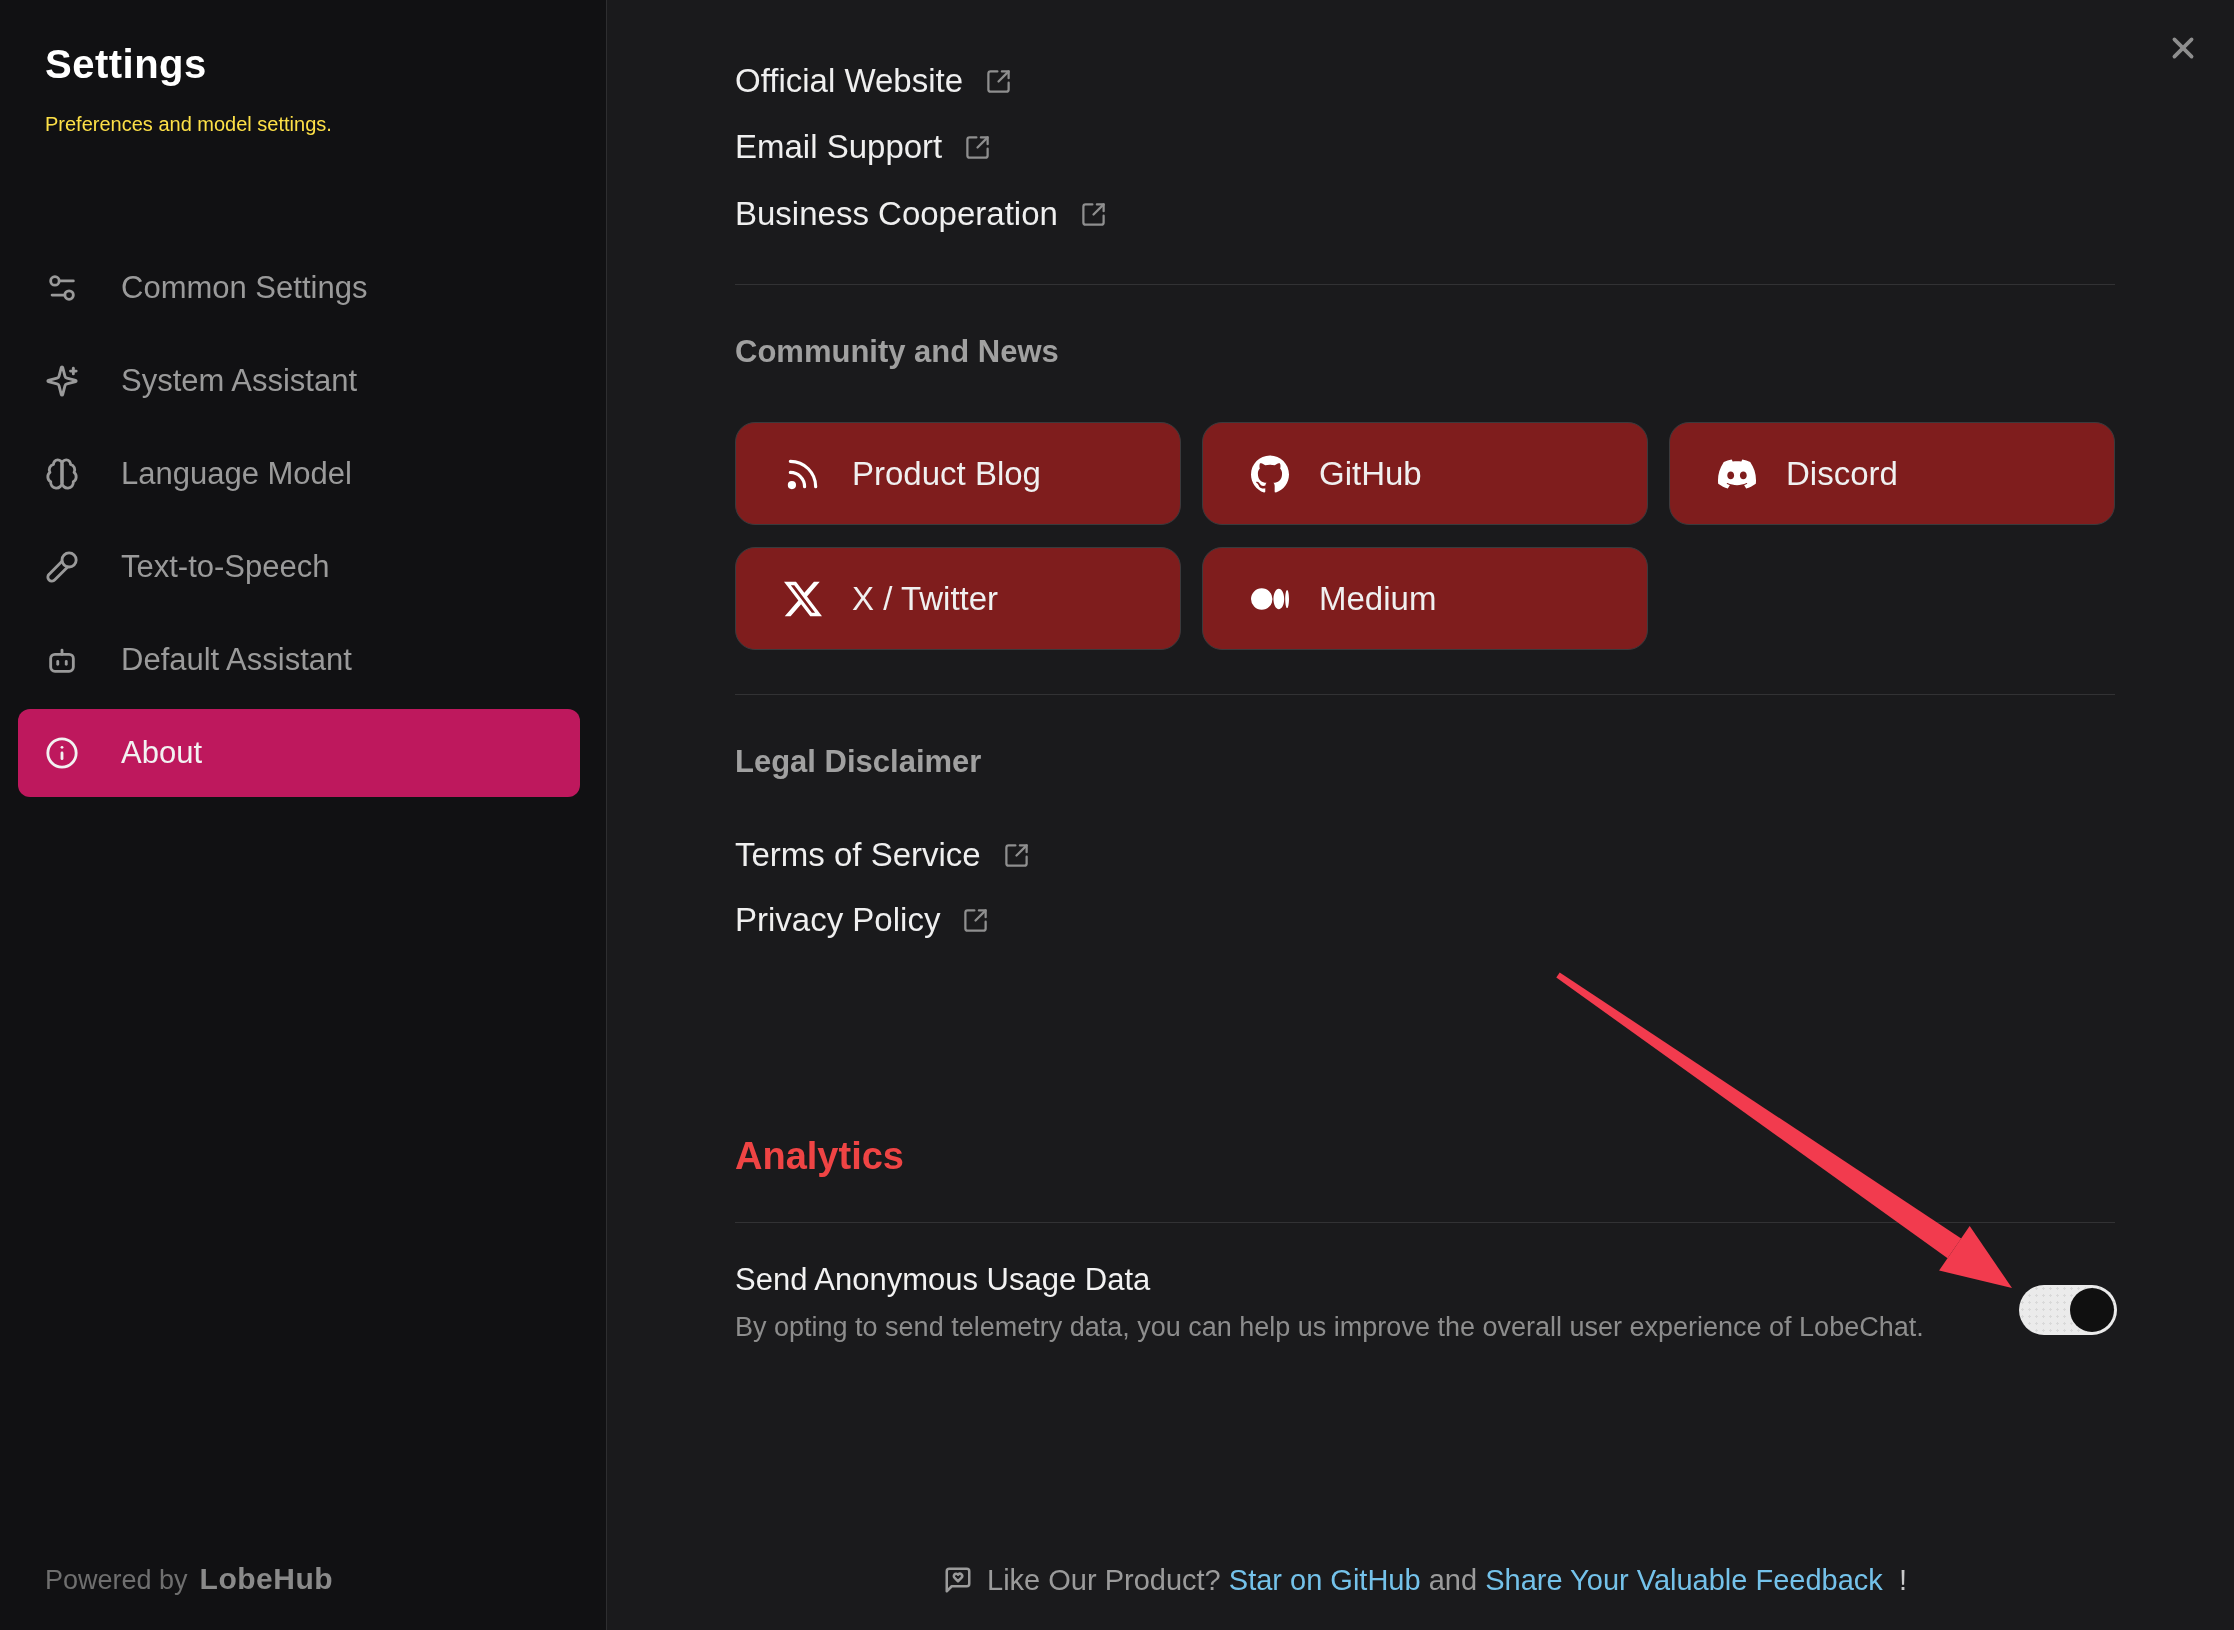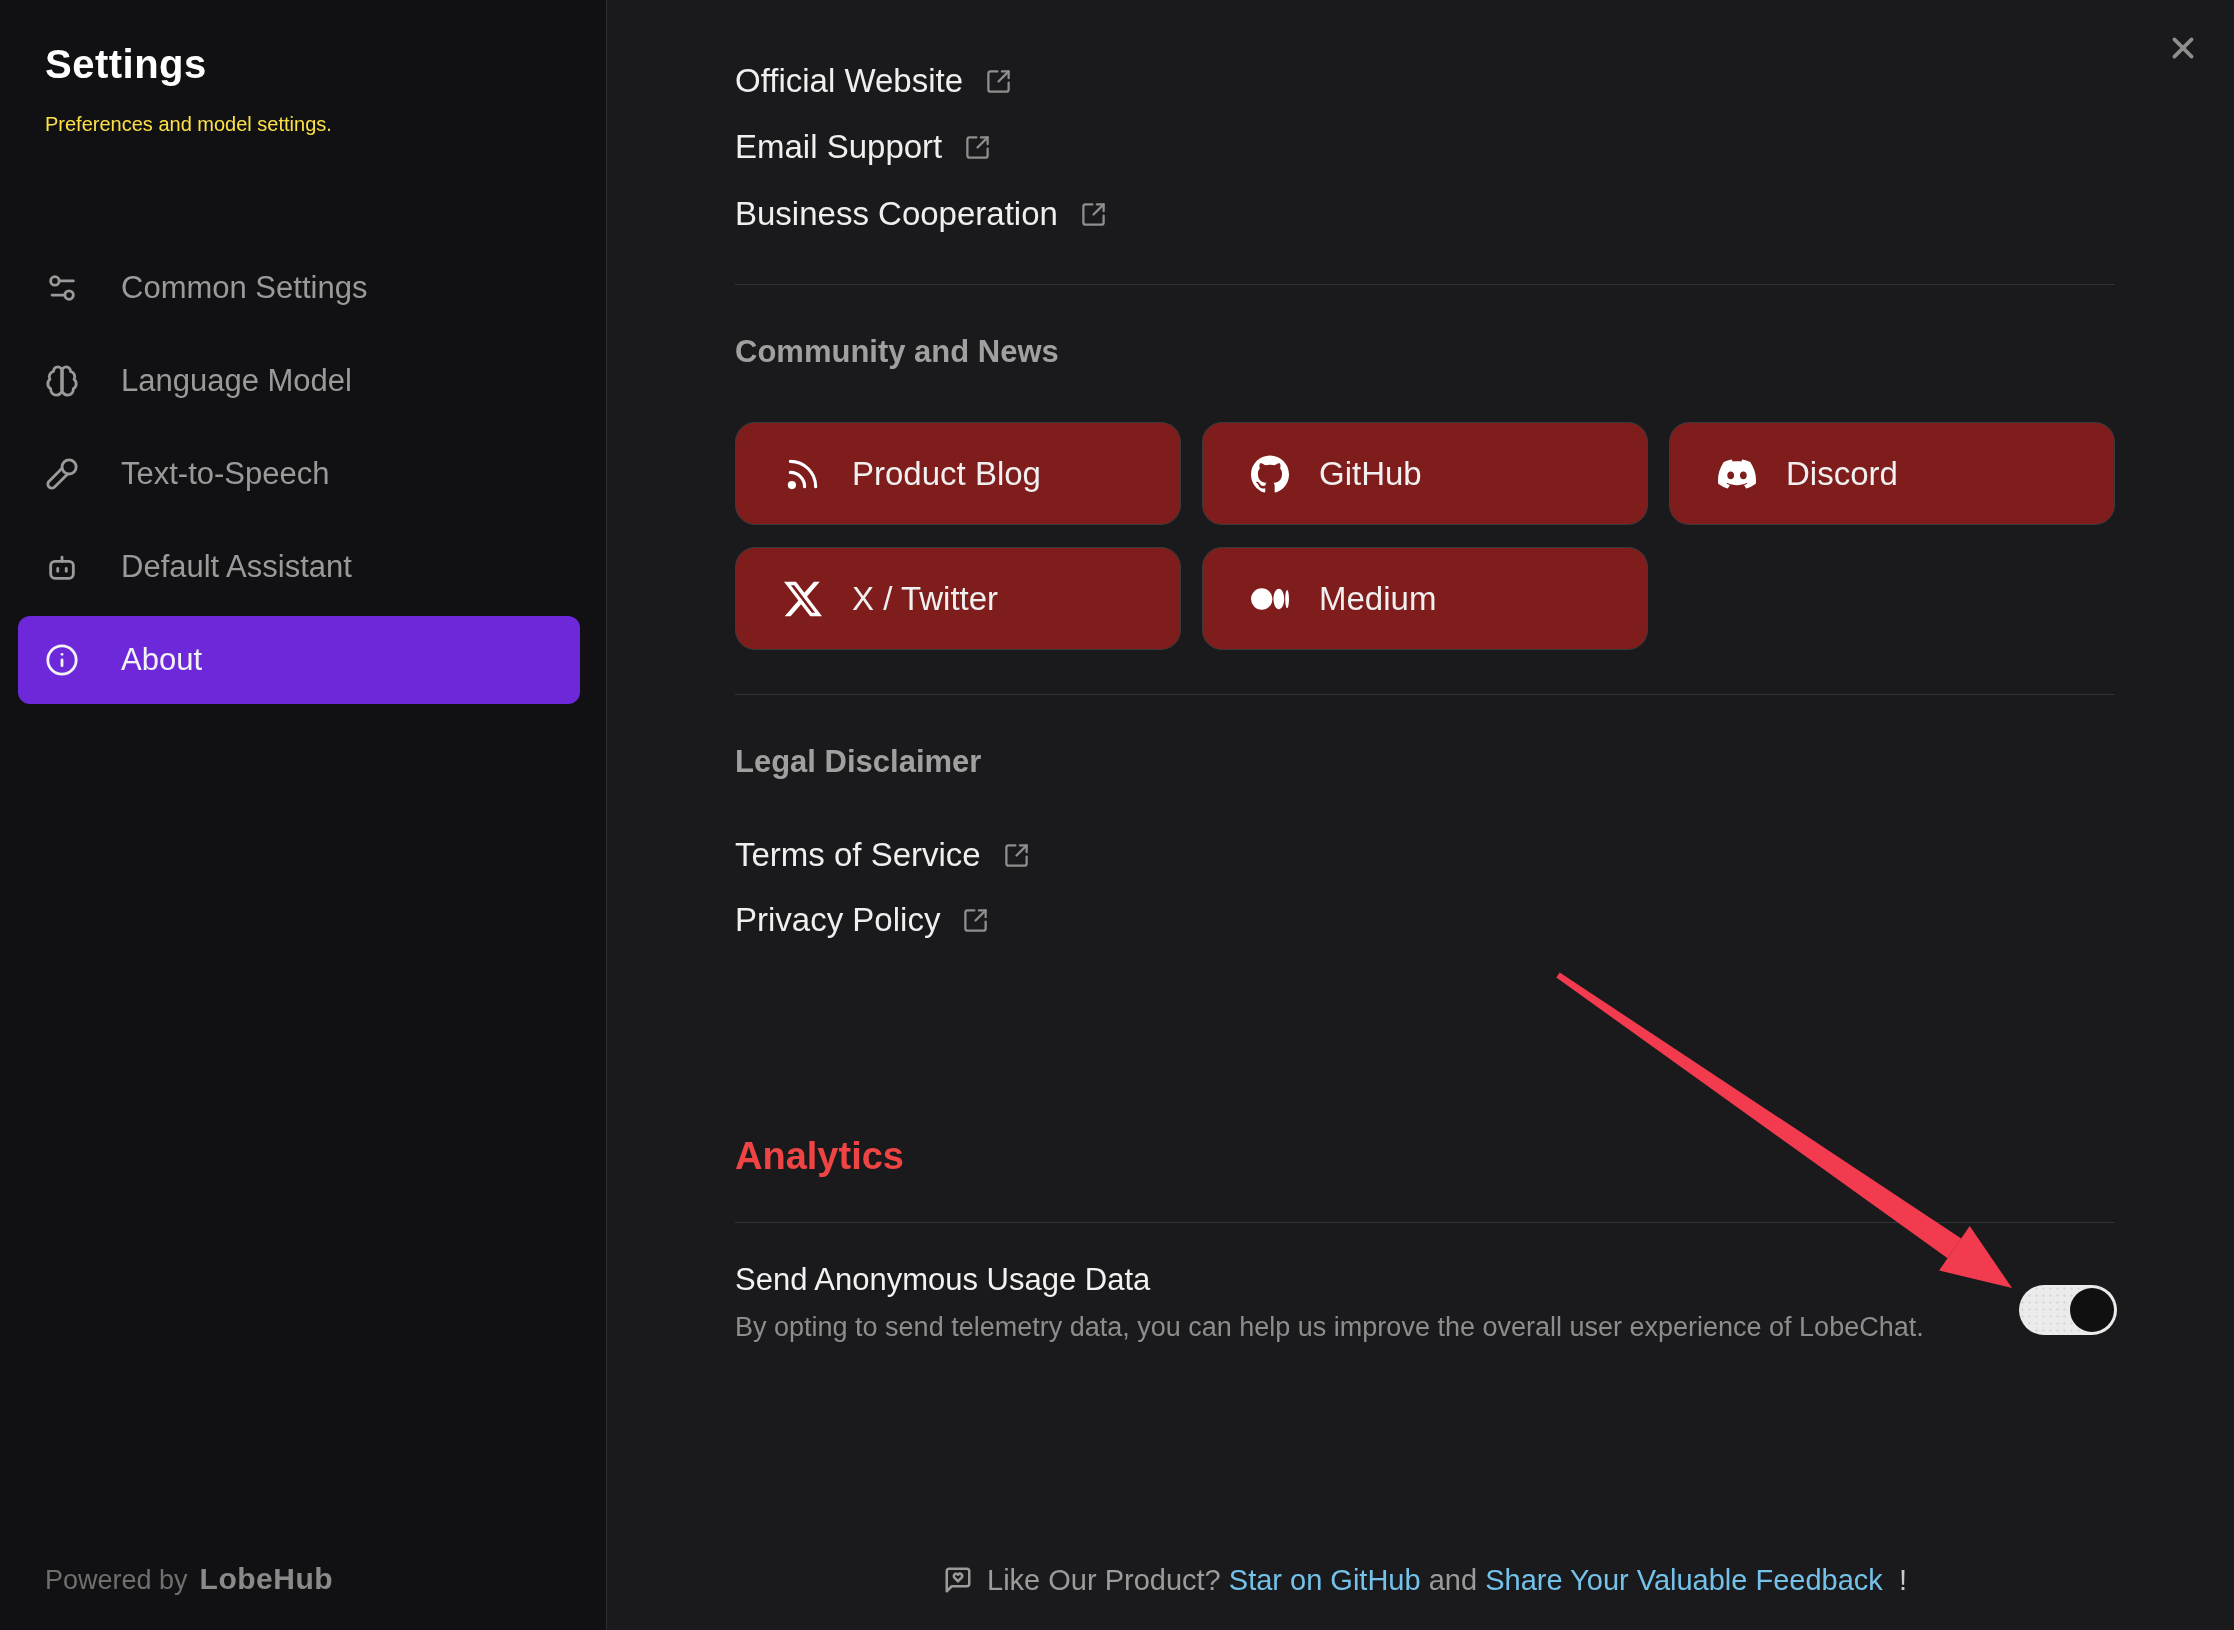--- a/index.html
+++ b/index.html
@@ -8,21 +8,21 @@
   .page{position:relative;width:2234px;height:1630px;background:#1a1a1c;overflow:hidden;}
 
   
   .sidebar{position:absolute;left:0;top:0;width:607px;height:1630px;background:#111113;
            border-right:1px solid #2e2e30;box-sizing:border-box;padding:42px 45px;}
   .sb-title{margin:0;color:#ffffff;font-size:40px;font-weight:700;letter-spacing:.5px;}
   .sb-subtitle{margin:26px 0 0 0;color:#fde047;font-size:20px;font-weight:400;}
   .nav{position:absolute;left:18px;top:244px;width:562px;}
   .nav-item{display:flex;align-items:center;height:88px;margin-bottom:5px;padding-left:27px;
             border-radius:12px;color:#9a9a9a;cursor:pointer;box-sizing:border-box;}
-  .nav-item.active{background:#6d28d9;color:#f2f2f2;}
+  .nav-item.active{background:#be185d;color:#f2f2f2;}
   .nav-icon{width:34px;height:34px;display:inline-flex;flex:0 0 34px;}
   .nav-icon svg{width:34px;height:34px;}
   .nav-label{margin-left:42px;font-size:31px;white-space:nowrap;}
   .powered{position:absolute;left:45px;bottom:34px;color:#6f6f6f;font-size:27px;}
   .powered .brand{color:#8a8a8a;font-weight:700;font-size:30px;margin-left:12px;letter-spacing:.5px;cursor:pointer;}
 
   
   .main{position:absolute;left:608px;top:0;width:1626px;height:1630px;}
   .content{position:absolute;left:127px;top:0;width:1380px;height:1630px;}
   .cut-heading{position:absolute;left:0;top:-31px;font-size:31px;line-height:37px;font-weight:700;color:#9f9f9f;}
@@ -77,20 +77,30 @@
               <path d="M14 17H5"></path>
               <circle cx="17" cy="17" r="3"></circle>
               <circle cx="7" cy="7" r="3"></circle>
             </svg>
         </span>
         <span class="nav-label">Common Settings</span>
       </div>
       <div class="nav-item">
         <span class="nav-icon">
           <svg viewBox="0 0 24 24" fill="none" stroke="currentColor" stroke-width="2" stroke-linecap="round" stroke-linejoin="round">
+              <path d="M9.937 15.5A2 2 0 0 0 8.5 14.063l-6.135-1.582a.5.5 0 0 1 0-.962L8.5 9.936A2 2 0 0 0 9.937 8.5l1.582-6.135a.5.5 0 0 1 .963 0L14.063 8.5A2 2 0 0 0 15.5 9.937l6.135 1.581a.5.5 0 0 1 0 .964L15.5 14.063a2 2 0 0 0-1.437 1.437l-1.582 6.135a.5.5 0 0 1-.963 0z"></path>
+              <path d="M20 3v4"></path>
+              <path d="M22 5h-4"></path>
+            </svg>
+        </span>
+        <span class="nav-label">System Assistant</span>
+      </div>
+      <div class="nav-item">
+        <span class="nav-icon">
+          <svg viewBox="0 0 24 24" fill="none" stroke="currentColor" stroke-width="2" stroke-linecap="round" stroke-linejoin="round">
               <path d="M12 5a3 3 0 1 0-5.997.125 4 4 0 0 0-2.526 5.77 4 4 0 0 0 .556 6.588A4 4 0 1 0 12 18Z"></path>
               <path d="M12 5a3 3 0 1 1 5.997.125 4 4 0 0 1 2.526 5.77 4 4 0 0 1-.556 6.588A4 4 0 1 1 12 18Z"></path>
               <path d="M12 5v13"></path>
             </svg>
         </span>
         <span class="nav-label">Language Model</span>
       </div>
       <div class="nav-item">
         <span class="nav-icon">
           <svg viewBox="0 0 24 24" fill="none" stroke="currentColor" stroke-width="2" stroke-linecap="round" stroke-linejoin="round">

